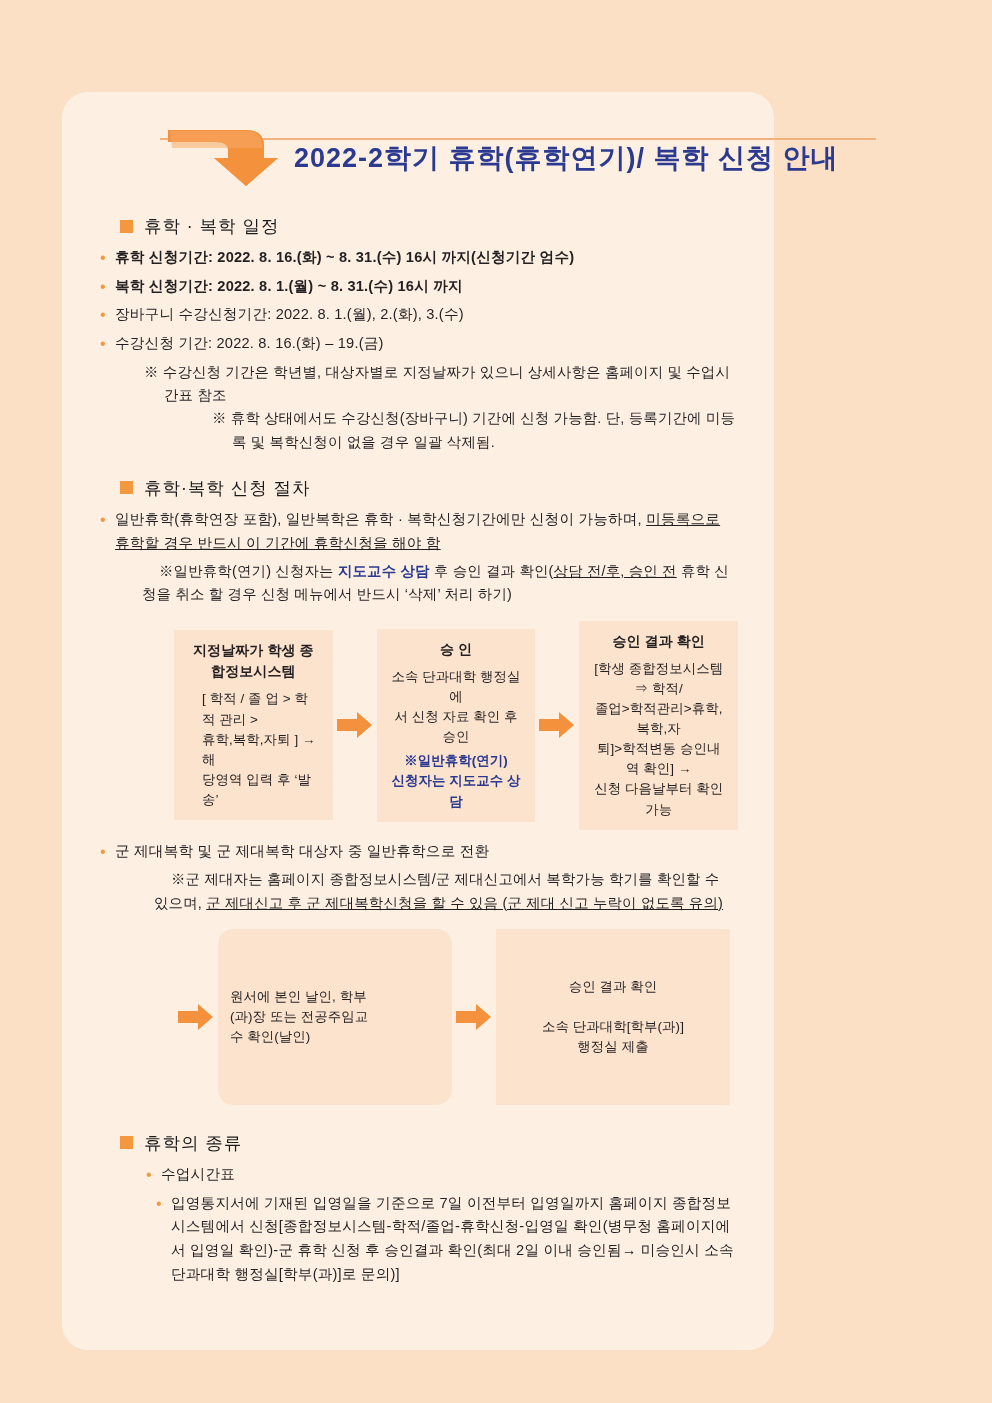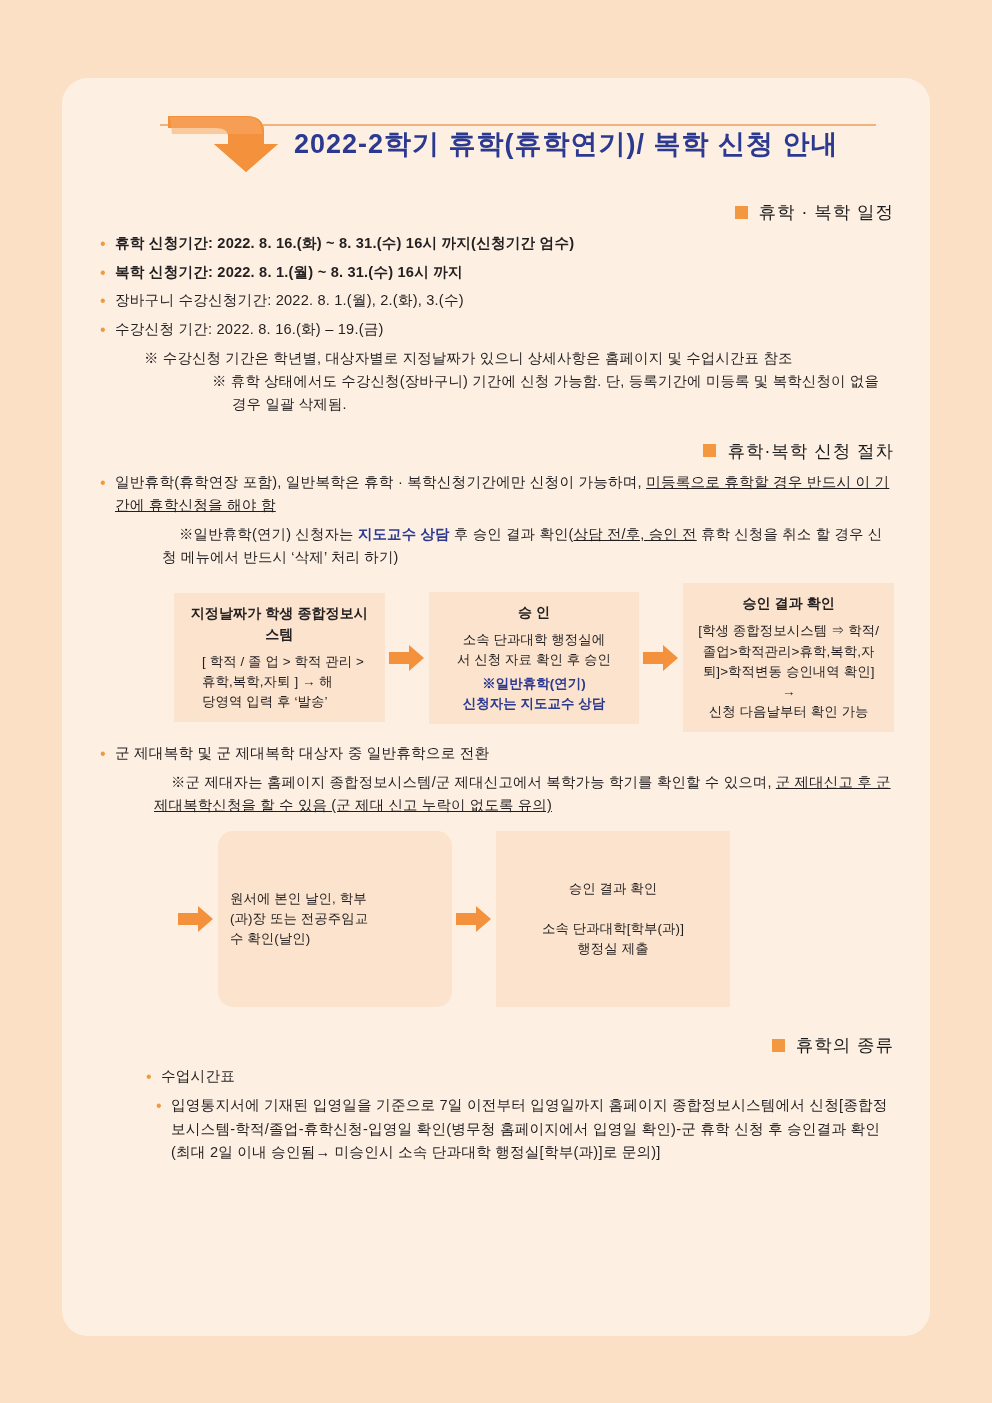--- a/index.html
+++ b/index.html
@@ -10,22 +10,22 @@
     width: 992px;
     height: 1403px;
     background: #fbe0c6;
     font-family: "Liberation Sans", sans-serif;
     color: #231f20;
     overflow: hidden;
   }
   .page {
     position: absolute;
     left: 62px;
-    top: 78px;
-    width: 868px;
+    top: 92px;
+    width: 712px;
     height: 1258px;
     background: #fdf0e3;
     border-radius: 26px;
   }
   .inner {
     position: relative;
     padding: 0 36px;
   }
 
   
@@ -58,21 +58,20 @@
     color: #2b3990;
     white-space: nowrap;
   }
 
   
   .section-head {
     display: flex;
     align-items: center;
     gap: 11px;
     margin: 0 0 8px 22px;
-    justify-content: flex-end;
   }
   .sq {
     width: 13px;
     height: 13px;
     background: #f3983e;
     flex: 0 0 auto;
   }
   .section-title {
     font-size: 17.5px;
     letter-spacing: 1px;
@@ -200,21 +199,21 @@
       <span class="sq"></span>
       <span class="section-title">휴학·복학 신청 절차</span>
     </div>
 
     <ul class="bul lv1">
       <li>
         <span>일반휴학(휴학연장 포함), 일반복학은 휴학 · 복학신청기간에만 신청이 가능하며, </span><span class="u">미등록으로 휴학할 경우 반드시 이 기간에 휴학신청을 해야 함</span>
       </li>
     </ul>
 
-    <div class="lv-note" style="margin-left:64px;">
+    <div class="lv-note" style="margin-left:44px;">
       <span class="hang2">
         <span>※일반휴학(연기) 신청자는 </span><span class="blue">지도교수 상담</span><span> 후 승인 결과 확인(</span><span class="u">상담 전/후, 승인 전</span><span> 휴학 신청을 취소 할 경우 신청 메뉴에서 반드시 ‘삭제’ 처리 하기)</span>
       </span>
     </div>
 
     <div class="flow flow1">
       <div class="fbox b1">
         <div class="hd">지정날짜가 학생 종합정보시스템</div>
         <div class="body" id="f1b0">[ 학적 / 졸 업 &gt; 학적 관리 &gt;<br>휴학,복학,자퇴 ]  →  해<br>당영역 입력 후 ‘발송’</div>
       </div>

